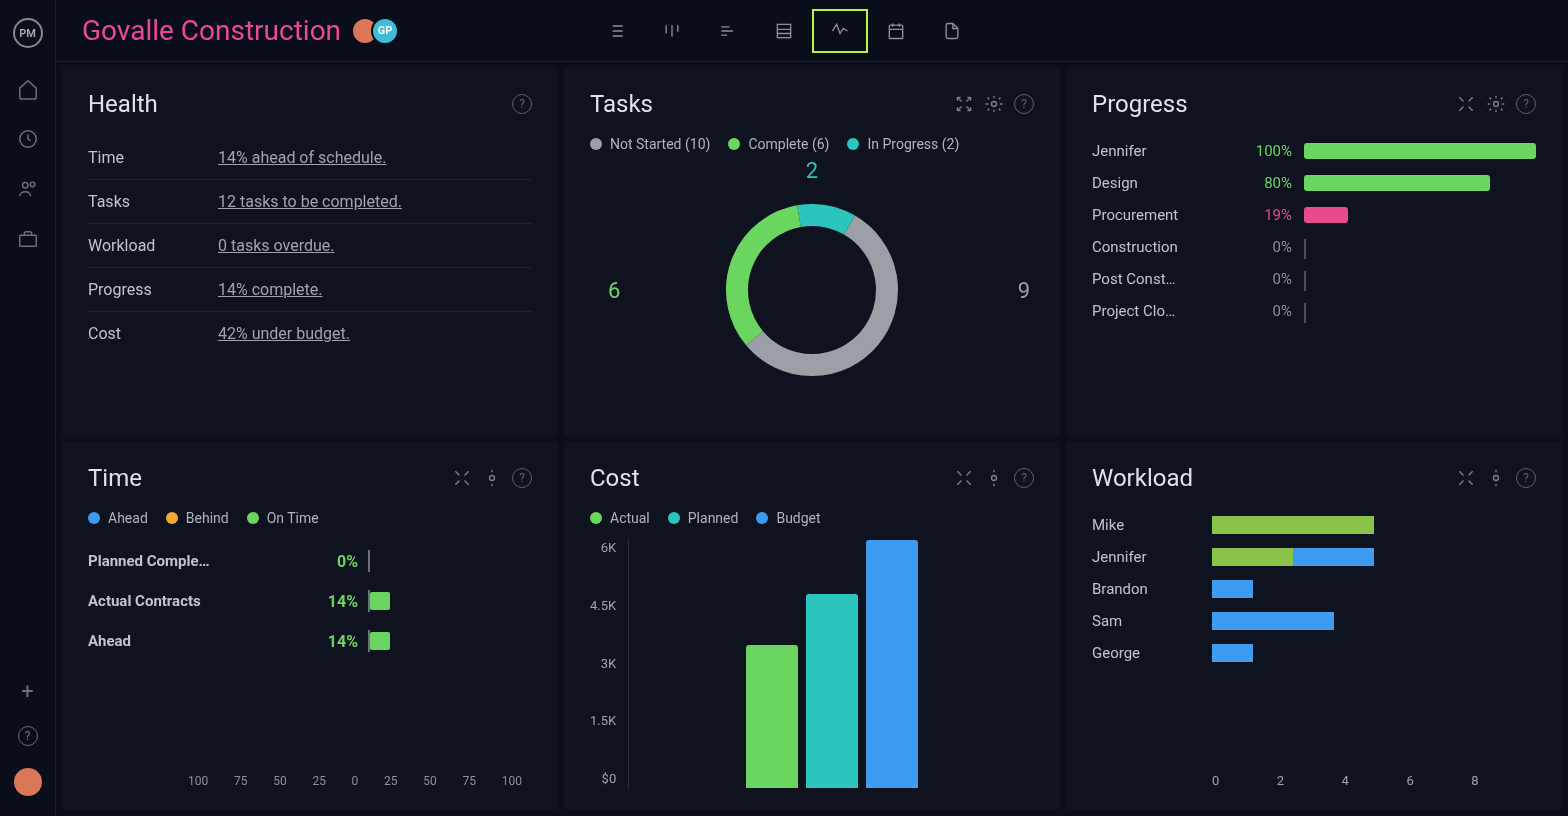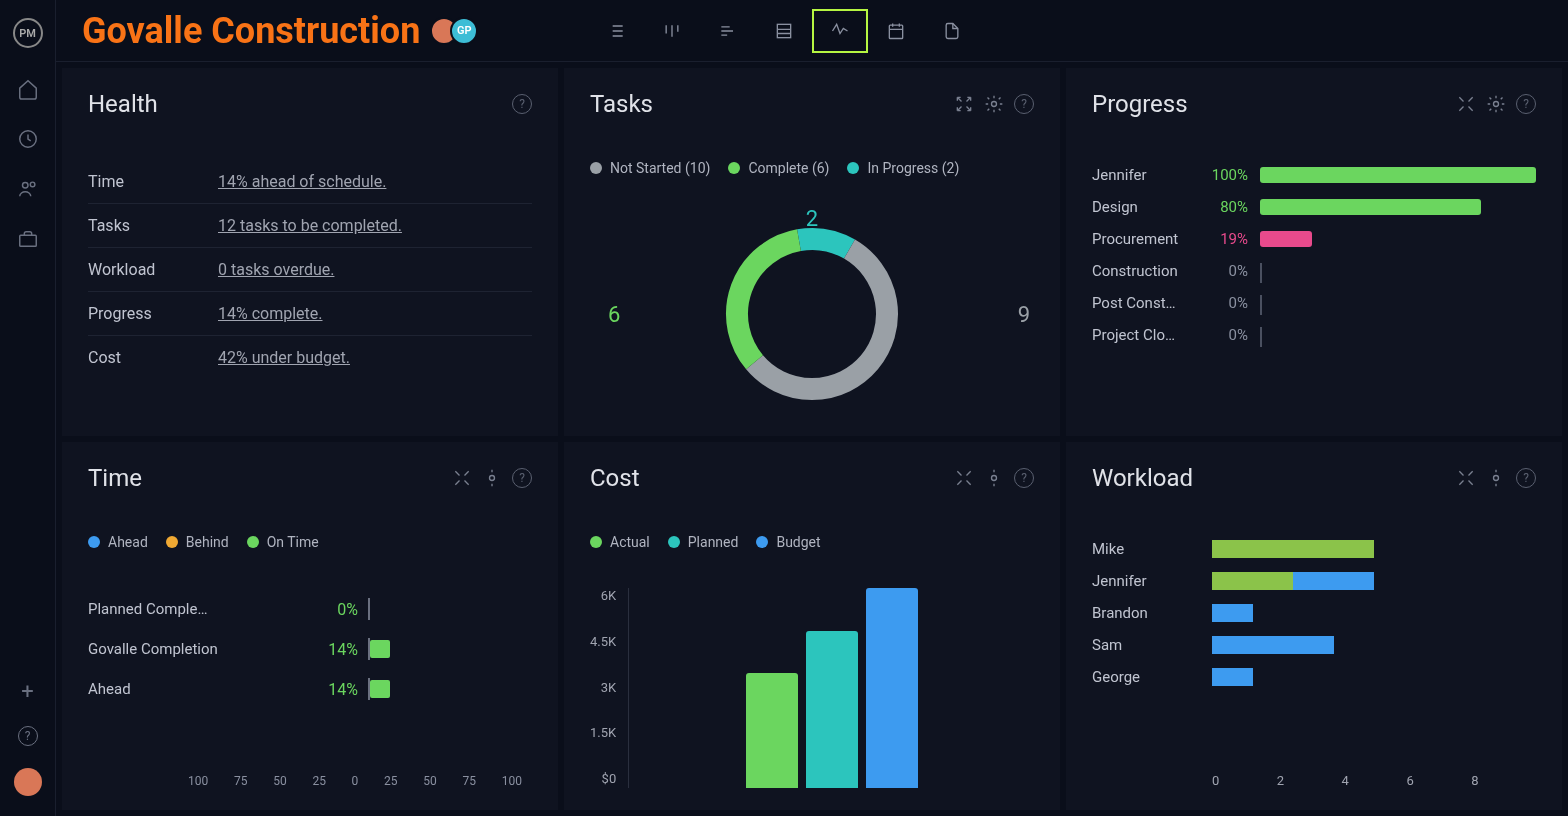--- a/index.html
+++ b/index.html
@@ -30,37 +30,36 @@
 .nav-icon { width:22px; height:22px; stroke:#6a7080; fill:none; stroke-width:1.6; cursor:pointer; }
 .nav-bottom { display:flex; flex-direction:column; gap:22px; align-items:center; padding-bottom:20px; }
 .plus { font-size:22px; color:#6a7080; cursor:pointer; }
 .help-sm { width:20px;height:20px;border:1.5px solid #6a7080;border-radius:50%;display:flex;align-items:center;justify-content:center;font-size:12px;color:#6a7080;cursor:pointer;}
 .avatar-sm { width:28px;height:28px;border-radius:50%;background:#d97757; }
 .main { flex:1; display:flex; flex-direction:column; }
 .topbar {
   height:62px; display:flex; align-items:center; padding:0 26px;
   border-bottom: 1px solid #1a1f2e;
 }
-.project-title { font-size:36px; color:#f97316; font-weight:700; }
+.project-title { font-size:28px; color:#ec4899; font-weight:400; }
 .avatars { display:flex; margin-left:18px; }
 .av { width:28px;height:28px;border-radius:50%;margin-left:-8px;border:2px solid #0a0e1a; }
 .av.a1 { background:#d97757; }
 .av.a2 { background:#3dbdd6; display:flex;align-items:center;justify-content:center;font-size:11px;color:#fff;font-weight:600; }
 .view-tabs { display:flex; gap:0; margin-left:auto; margin-right:auto; position:absolute; left:50%; transform:translateX(-50%); }
 .vtab { width:56px;height:44px;display:flex;align-items:center;justify-content:center;cursor:pointer; }
 .vtab.active { border:2px solid #b6f542; }
 .vtab svg { width:20px;height:20px;stroke:#8a90a0;fill:none;stroke-width:1.6; }
 .grid {
   flex:1; display:grid; grid-template-columns: repeat(3,1fr); grid-template-rows: 1fr 1fr;
   gap:6px; padding:6px; overflow:hidden;
 }
 .panel {
   background:#0f1320; padding:22px 26px; display:flex; flex-direction:column;
   position:relative;
-  gap:24px;
 }
 .panel-header { display:flex; align-items:center; justify-content:space-between; margin-bottom:18px; }
 .panel-title { font-size:24px; color:#e0e2e8; font-weight:400; }
 .panel-actions { display:flex; gap:10px; align-items:center; }
 .pact { width:20px;height:20px;stroke:#7a8090;fill:none;stroke-width:1.6;cursor:pointer; }
 .help-circle { width:20px;height:20px;border:1.5px solid #5a6070;border-radius:50%;display:flex;align-items:center;justify-content:center;font-size:12px;color:#5a6070;cursor:pointer; }
 
 .health-rows { display:flex;flex-direction:column; }
 .health-row { display:flex; padding:12px 0; border-bottom:1px solid #1e2332; font-size:16px; }
 .health-row:last-child { border-bottom:none; }
@@ -70,27 +69,27 @@
 .legend { display:flex; gap:18px; flex-wrap:wrap; font-size:14px; margin-bottom:14px; }
 .legend-item { display:flex; align-items:center; gap:8px; color:#b0b4c0; }
 .dot { width:12px;height:12px;border-radius:50%; }
 
 .donut-wrap { flex:1; display:flex; align-items:center; justify-content:center; position:relative; }
 .donut-label { position:absolute; font-size:22px; }
 
 .prog-rows { display:flex; flex-direction:column; gap:14px; margin-top:6px; }
 .prog-row { display:flex; align-items:center; gap:12px; }
 .prog-name { width:100px; font-size:15px; color:#c0c4d0; white-space:nowrap; overflow:hidden; text-overflow:ellipsis; }
-.prog-pct { width:44px; font-size:15px; text-align:right; }
+.prog-pct { width:44px; font-size:15px; text-align:right;margin-left:44px; }
 .prog-bar-bg { flex:1; height:16px; position:relative; }
 .prog-bar { height:16px; border-radius:3px; }
 .tick { width:2px; height:20px; background:#4a5060; }
 
 .time-rows { display:flex; flex-direction:column; gap:18px; margin-top:10px; }
-.time-row { display:flex; align-items:center; }
+.time-row { display:flex; align-items:center;font-weight:bold; }
 .time-label { width:220px; font-size:15px; color:#c0c4d0; white-space:nowrap; overflow:hidden; text-overflow:ellipsis; }
 .time-pct { width:50px; text-align:right; font-size:16px; color:#6bd65f; margin-right:10px; }
 .time-bar { height:18px; background:#6bd65f; border-radius:2px; }
 .time-tick { width:2px; height:22px; background:#6a7080; }
 .time-axis { display:flex; justify-content:space-between; font-size:12px; color:#8a90a0; margin-top:auto; padding-top:20px; padding-left:100px; padding-right:10px;}
 
 .cost-chart { flex:1; display:flex; }
 .cost-yaxis { display:flex; flex-direction:column; justify-content:space-between; align-items:flex-end; padding-right:12px; font-size:13px; color:#a0a4b0; padding-bottom:2px;}
 .cost-plot { flex:1; display:flex; align-items:flex-end; justify-content:center; gap:8px; border-left:1px solid #2a2f3e; position:relative; }
 .cost-bar { width:52px; border-radius:3px 3px 0 0; }
@@ -344,21 +343,21 @@
               <span>On Time</span>
             </div>
           </div>
         <div class="time-rows" id="time-rows">
             <div class="time-row">
               <div class="time-label">Planned Comple…</div>
     <div class="time-pct">0%</div>
     <div class="time-tick"></div>
     </div>
             <div class="time-row">
-              <div class="time-label">Govalle Completion</div>
+              <div class="time-label">Actual Contracts</div>
     <div class="time-pct">14%</div>
     <div class="time-tick"></div>
     <div class="time-bar" style="width:19.599999999999998px"></div>
             </div>
             <div class="time-row">
               <div class="time-label">Ahead</div>
     <div class="time-pct">14%</div>
     <div class="time-tick"></div>
     <div class="time-bar" style="width:19.599999999999998px"></div>
             </div>

